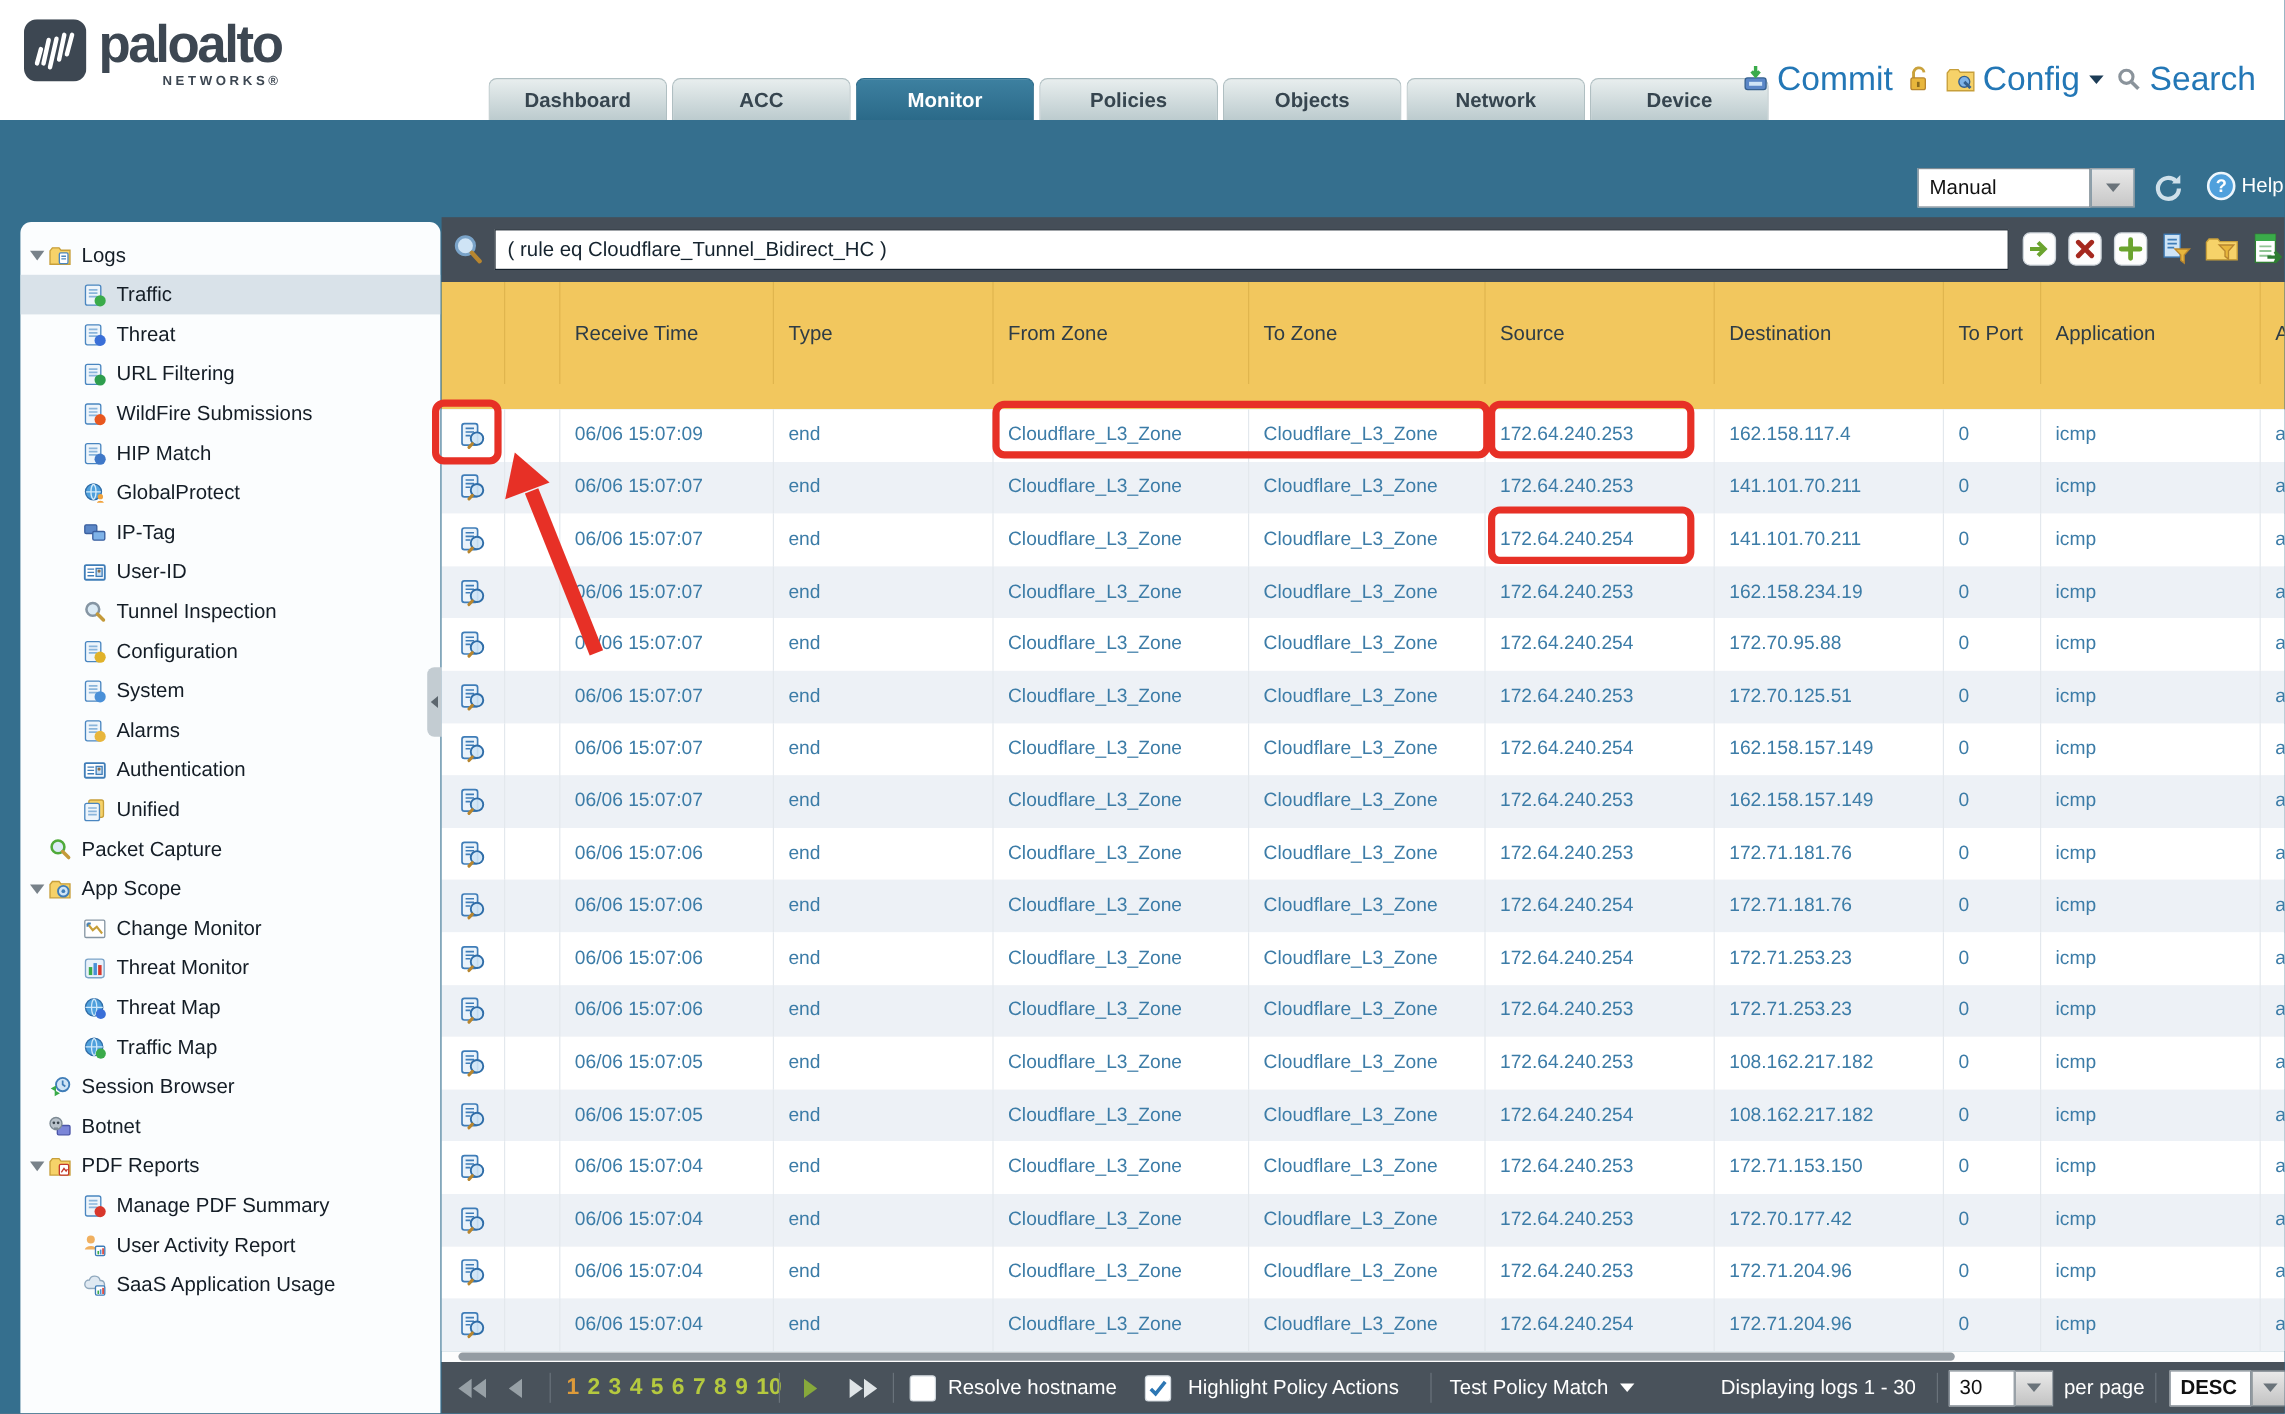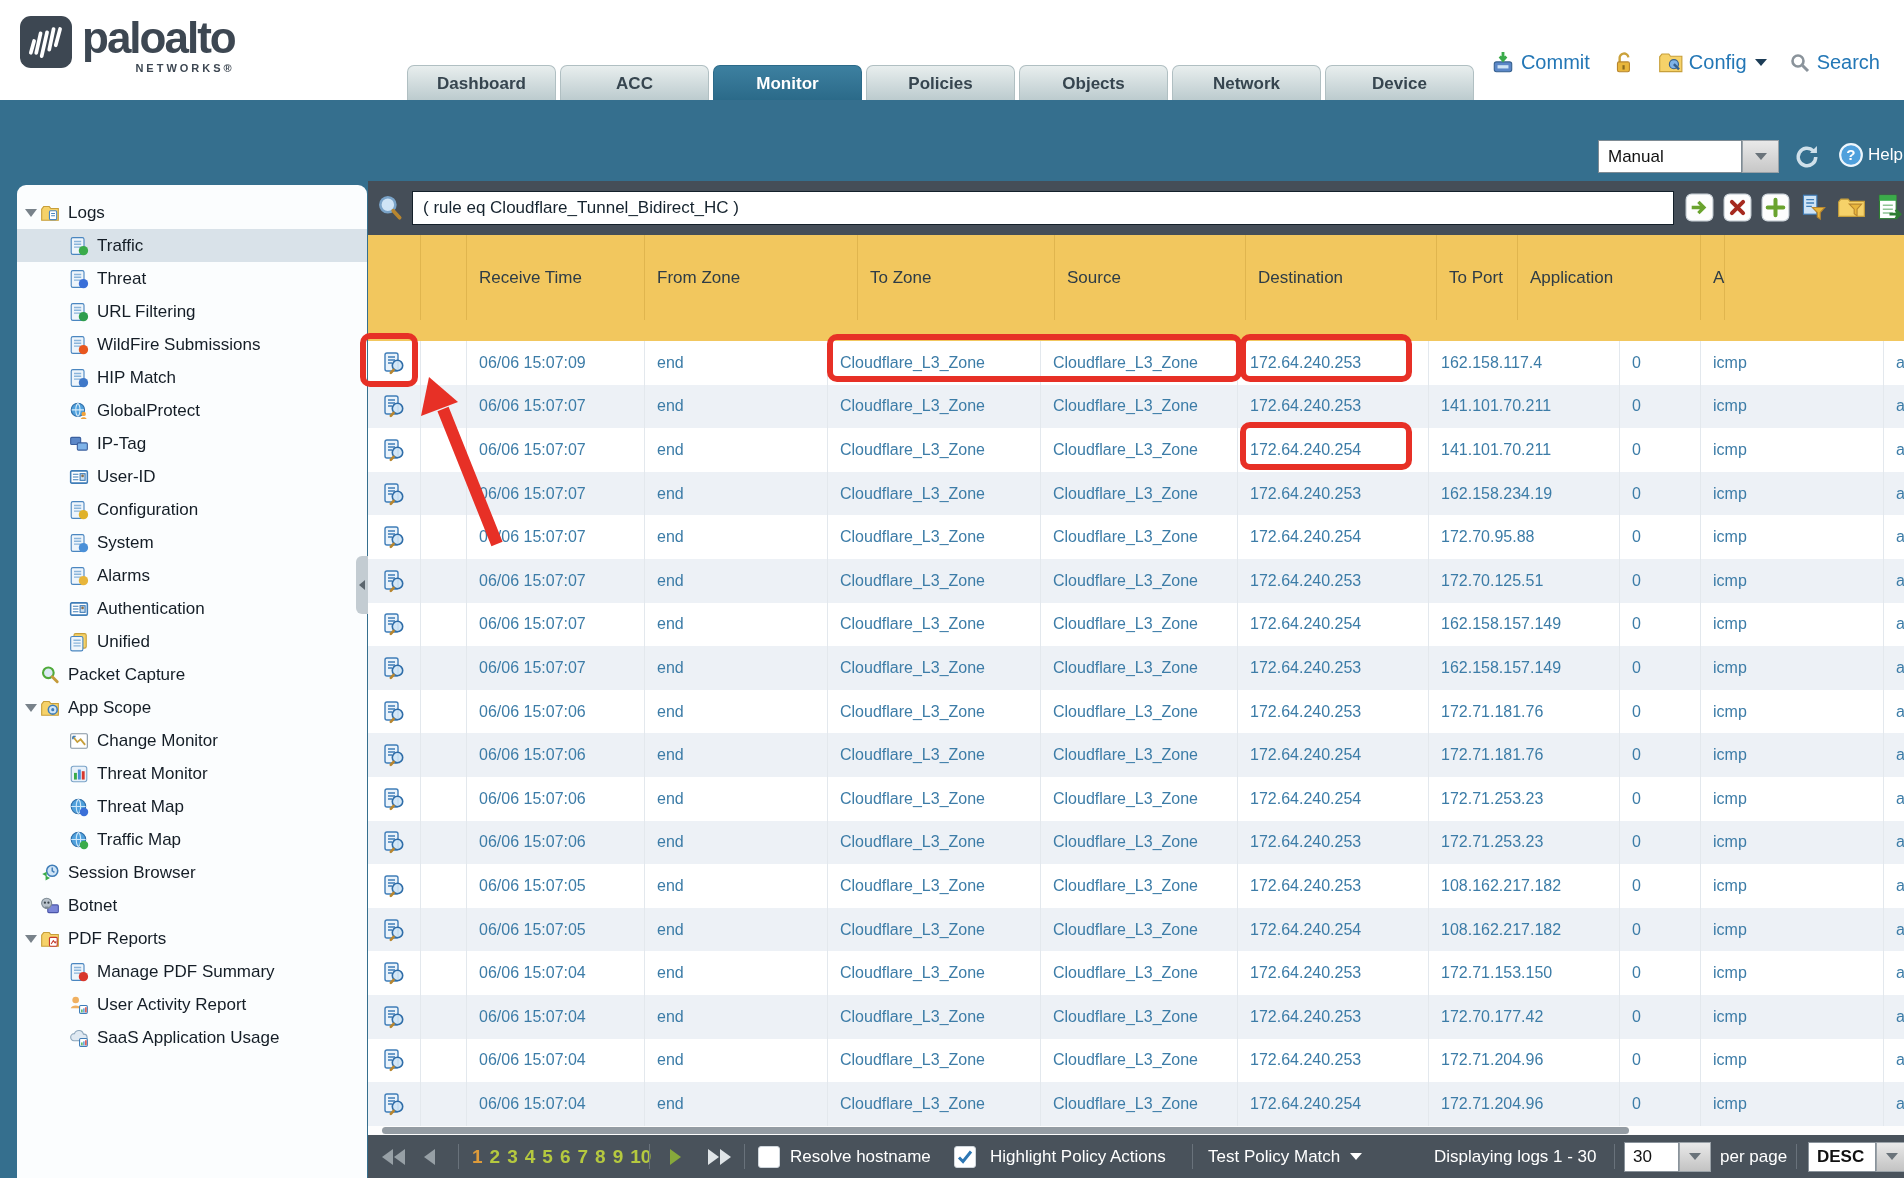--- a/index.html
+++ b/index.html
@@ -13,22 +13,22 @@
   .logo{position:absolute;left:20px;top:16px;display:flex;align-items:flex-start;gap:10px;}
   .logo-mark{width:52px;height:52px;}
   .logo-text{display:flex;flex-direction:column;align-items:flex-end;}
   .logo-brand{font-size:44px;font-weight:bold;color:#3d4752;letter-spacing:-2px;line-height:44px;}
   .logo-sub{font-size:11px;letter-spacing:3px;color:#3d4752;font-weight:bold;margin-top:2px;}
   .tabs{position:absolute;left:407px;bottom:0;display:flex;gap:4px;}
   .tab{width:149px;height:35px;line-height:35px;text-align:center;font-size:17px;font-weight:bold;
        color:#36454f;background:linear-gradient(#e8eeee,#bccbce);border-radius:7px 7px 0 0;
        border:1px solid #b0bfc2;border-bottom:none;cursor:pointer;}
   .tab.active{background:linear-gradient(#3d80a0,#2b6a89);color:#fff;border-color:#2b6a89;}
-  .utilities{position:absolute;right:24px;top:50px;display:flex;align-items:center;gap:22px;
-             color:#2377b6;font-size:20px;}
+  .utilities{position:absolute;right:24px;top:50px;display:flex;align-items:center;gap:10px;
+             color:#2377b6;font-size:28px;}
   .util-item{display:flex;align-items:center;gap:6px;cursor:pointer;}
   .caret-dn{width:0;height:0;border-left:6px solid transparent;border-right:6px solid transparent;
             border-top:7px solid #1d3d57;margin-left:2px;}
   
   .tealband{position:absolute;left:0;top:100px;width:1904px;height:135px;background:#356f8e;}
   .manual-wrap{position:absolute;left:1598px;top:140px;display:flex;}
   .manual-box{width:144px;height:33px;background:#fff;border:1px solid #7e8b94;font-size:17px;
               color:#111;line-height:31px;padding-left:9px;}
   .manual-btn{width:37px;height:33px;background:linear-gradient(#e9e9e9,#c7c7c7);border:1px solid #9aa2a8;
               display:flex;align-items:center;justify-content:center;cursor:pointer;}
@@ -308,20 +308,30 @@
             <rect x="10" y="6" width="4.5" height="6" fill="#c9dff2" stroke="#3f7db8"></rect>
             <circle cx="12.2" cy="8" r="1.2" fill="#8a6f4e"></circle>
           </svg>
         </span>
         <span>User-ID</span>
       </div>
       <div class="side-item">
         <span class="lvl1-pad"></span>
         <span style="display:flex">
           <svg class="sic" viewBox="0 0 18 18">
+            <circle cx="7.5" cy="7" r="4.8" fill="#dcebf5" stroke="#8595a3" stroke-width="1.9"></circle>
+            <line x1="11" y1="10.5" x2="15.5" y2="15" stroke="#c49a3a" stroke-width="2.6" stroke-linecap="round"></line>
+          </svg>
+        </span>
+        <span>Tunnel Inspection</span>
+      </div>
+      <div class="side-item">
+        <span class="lvl1-pad"></span>
+        <span style="display:flex">
+          <svg class="sic" viewBox="0 0 18 18">
             <rect x="2" y="1.5" width="11.5" height="15" rx="1.5" fill="#eef5fb" stroke="#4a86c0"></rect>
             <path d="M4.5 5h6.5M4.5 7.5h6.5M4.5 10h6.5" stroke="#8ab5db" stroke-width="1.3" fill="none"></path>
             <circle cx="13" cy="13.2" r="4.2" fill="#e0b22a"></circle>
           </svg>
         </span>
         <span>Configuration</span>
       </div>
       <div class="side-item">
         <span class="lvl1-pad"></span>
         <span style="display:flex">
@@ -513,20 +523,21 @@
       </div>
     </div>
   <div class="collapse-handle">
       <span></span>
     </div>
 
   <div class="thead" id="thead">
       <div class="th" style="width: 53px;"></div>
       <div class="th" style="width: 46px;"></div>
       <div class="th" style="width: 178px;">Receive Time</div>
+      <div class="th" style="width: 183px;">Type</div>
       <div class="th" style="width: 213px;">From Zone</div>
       <div class="th" style="width: 197px;">To Zone</div>
       <div class="th" style="width: 191px;">Source</div>
       <div class="th" style="width: 191px;">Destination</div>
       <div class="th" style="width: 81px;">To Port</div>
       <div class="th" style="width: 183px;">Application</div>
       <div class="th" style="width: 24px;">A</div>
     </div>
   <div class="tbody" id="tbody">
       <div class="trow">

